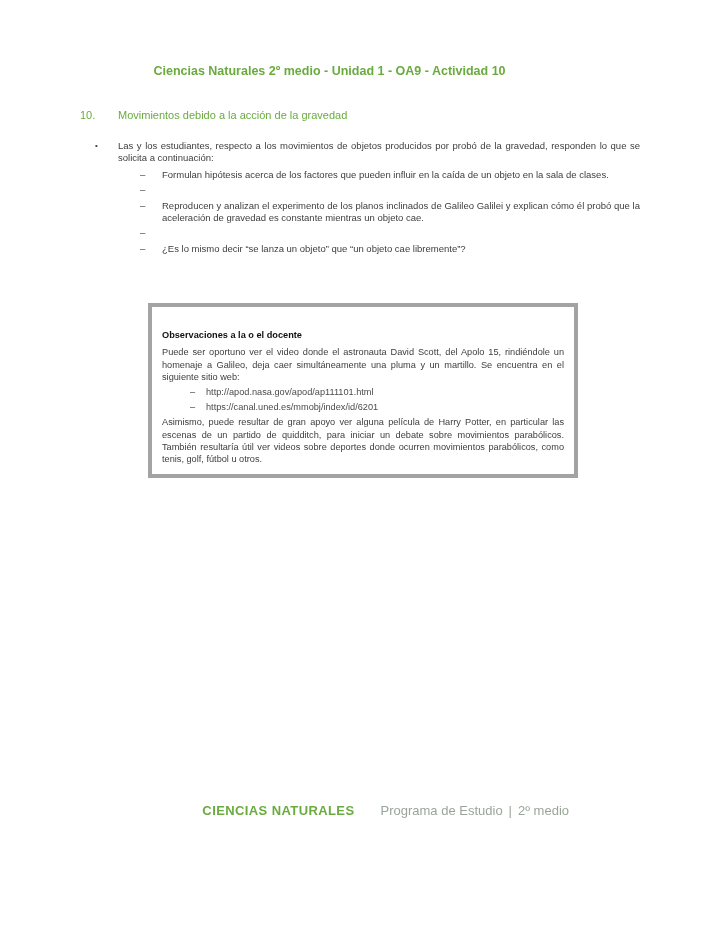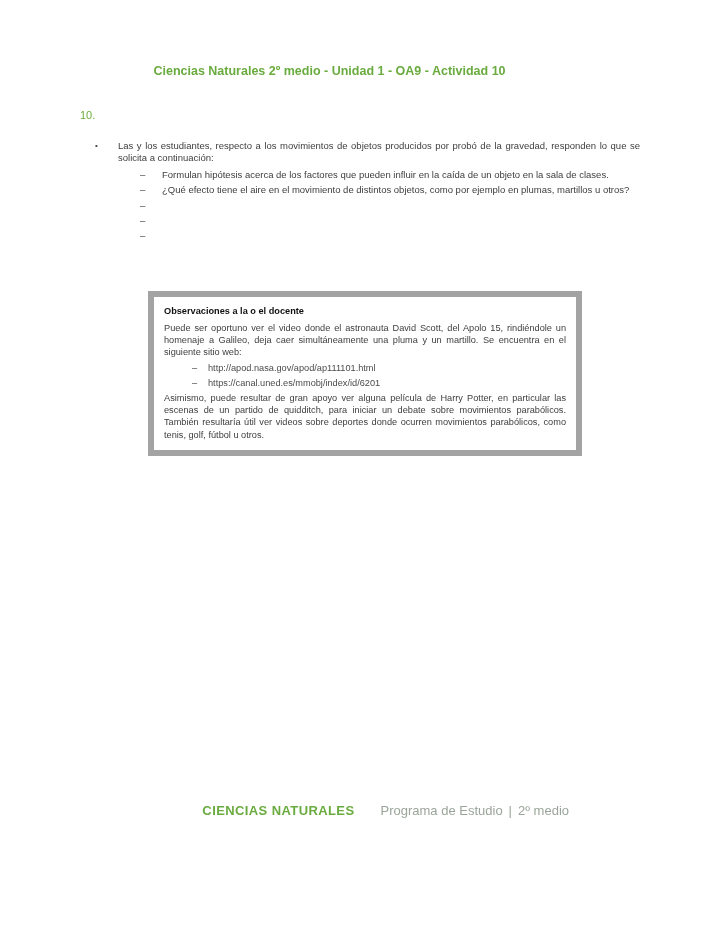--- a/index.html
+++ b/index.html
@@ -47,22 +47,22 @@
   .sub-item{
     display:flex;
     padding-left:60px;
     margin-top:3px;
   }
   .sub-marker{width:22px;flex:0 0 22px;}
   .sub-text{margin:0;text-align:justify;}
   .obs-box{
     margin:48px 0 0 68px;
     width:402px;
-    border:6px solid #a3a3a3;
-    padding:8px 10px 9px 10px;
+    border:4px solid #a3a3a3;
+    padding:22px 10px 9px 10px;
     font-size:9.2px;
     line-height:12.2px;
     color:#3d3d3d;
   }
   .obs-title{margin:0 0 5px 0;font-weight:700;color:#111;}
   .obs-para{margin:0;text-align:justify;}
   .link-row{
     display:flex;
     padding-left:28px;
     margin:3px 0;
@@ -91,46 +91,48 @@
 </style>
 </head>
 <body>
 
 <div class="page">
 
   <h1 class="doc-title">Ciencias Naturales 2º medio - Unidad 1 - OA9 - Actividad 10</h1>
 
   <div class="section-heading">
     <span class="sec-num">10.</span>
+    <span class="sec-title">Movimientos debido a la acción de la gravedad</span>
   </div>
 
   <div class="content">
 
     <div class="intro-row">
       <span class="intro-marker">•</span>
       <p class="intro-text">Las y los estudiantes, respecto a los movimientos de objetos producidos por probó de la gravedad, responden lo que se solicita a continuación:</p>
     </div>
 
     <ul class="sub-list">
       <li class="sub-item">
         <span class="sub-marker">–</span>
         <p class="sub-text">Formulan hipótesis acerca de los factores que pueden influir en la caída de un objeto en la sala de clases.</p>
       </li>
       <li class="sub-item">
         <span class="sub-marker">–</span>
-        <p class="sub-text">¿Qué efecto tiene el aire en el movimiento de distintos objetos, como por ejemplo en plumas, martillos u otros?</p>
+      </li>
+      <li class="sub-item">
+        <span class="sub-marker">–</span>
+        <p class="sub-text">Reproducen y analizan el experimento de los planos inclinados de Galileo Galilei y explican cómo él probó que la aceleración de gravedad es constante mientras un objeto cae.</p>
       </li>
       <li class="sub-item">
         <span class="sub-marker">–</span>
       </li>
       <li class="sub-item">
         <span class="sub-marker">–</span>
-      </li>
-      <li class="sub-item">
-        <span class="sub-marker">–</span>
+        <p class="sub-text">¿Es lo mismo decir “se lanza un objeto” que “un objeto cae libremente”?</p>
       </li>
     </ul>
 
     <div class="obs-box">
       <p class="obs-title">Observaciones a la o el docente</p>
       <p class="obs-para">Puede ser oportuno ver el video donde el astronauta David Scott, del Apolo 15, rindiéndole un homenaje a Galileo, deja caer simultáneamente una pluma y un martillo. Se encuentra en el siguiente sitio web:</p>
       <div class="link-row">
         <span class="link-marker">–</span>
         <a class="obs-link" href="#">http://apod.nasa.gov/apod/ap111101.html</a>
       </div>

